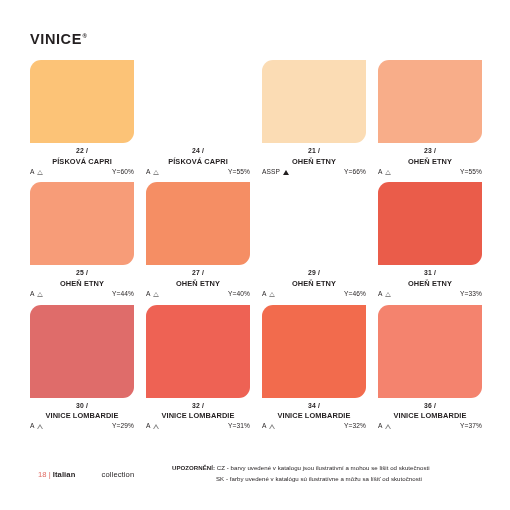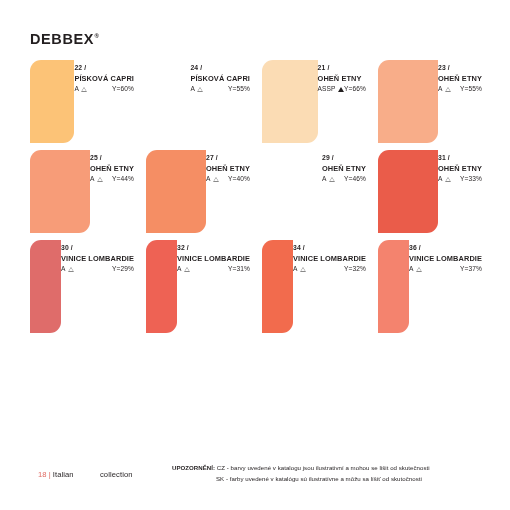--- a/index.html
+++ b/index.html
@@ -53,20 +53,22 @@
     left: 30px;
     width: 452px;
     display: grid;
     grid-template-columns: repeat(4, 1fr);
     grid-column-gap: 12px;
     grid-row-gap: 7px;
   }
 
   .cell {
     display: flex;
+    flex-direction: column;
+    text-align: center;
   }
 
   .swatch {
     width: 100%;
     height: 83px;
     border-top-left-radius: 11px;
     border-bottom-right-radius: 11px;
     border-top-right-radius: 0;
     border-bottom-left-radius: 0;
   }
@@ -163,21 +165,21 @@
     white-space: nowrap;
   }
   .collection .pg {
     color: #e06a62;
   }
   .collection .sep {
     color: #e06a62;
     margin: 0 2px;
   }
   .collection .ital {
-    font-weight: normal;
+    font-weight: bold;
     color: #231f20;
   }
   .collection .coll {
     color: #231f20;
     padding-left: 24px;
   }
 
   .notice {
     position: absolute;
     left: 172px;
@@ -194,21 +196,21 @@
   .notice-line2 {
     padding-left: 44px;
   }
 </style>
 </head>
 <body>
 
 <div class="page">
 
   <div class="header">
-    <div class="brand"><span>DEBBEX</span><span class="brand-tm">®</span></div>
+    <div class="brand"><span>VINICE</span><span class="brand-tm">®</span></div>
   </div>
 
   <div class="grid">
       <div class="cell">
         <div class="swatch" style="background: rgb(252, 195, 119);"></div>
         <div class="info">
           <div class="code">22 /</div>
           <div class="cname">PÍSKOVÁ CAPRI</div>
           <div class="meta">
             <div class="meta-left">

